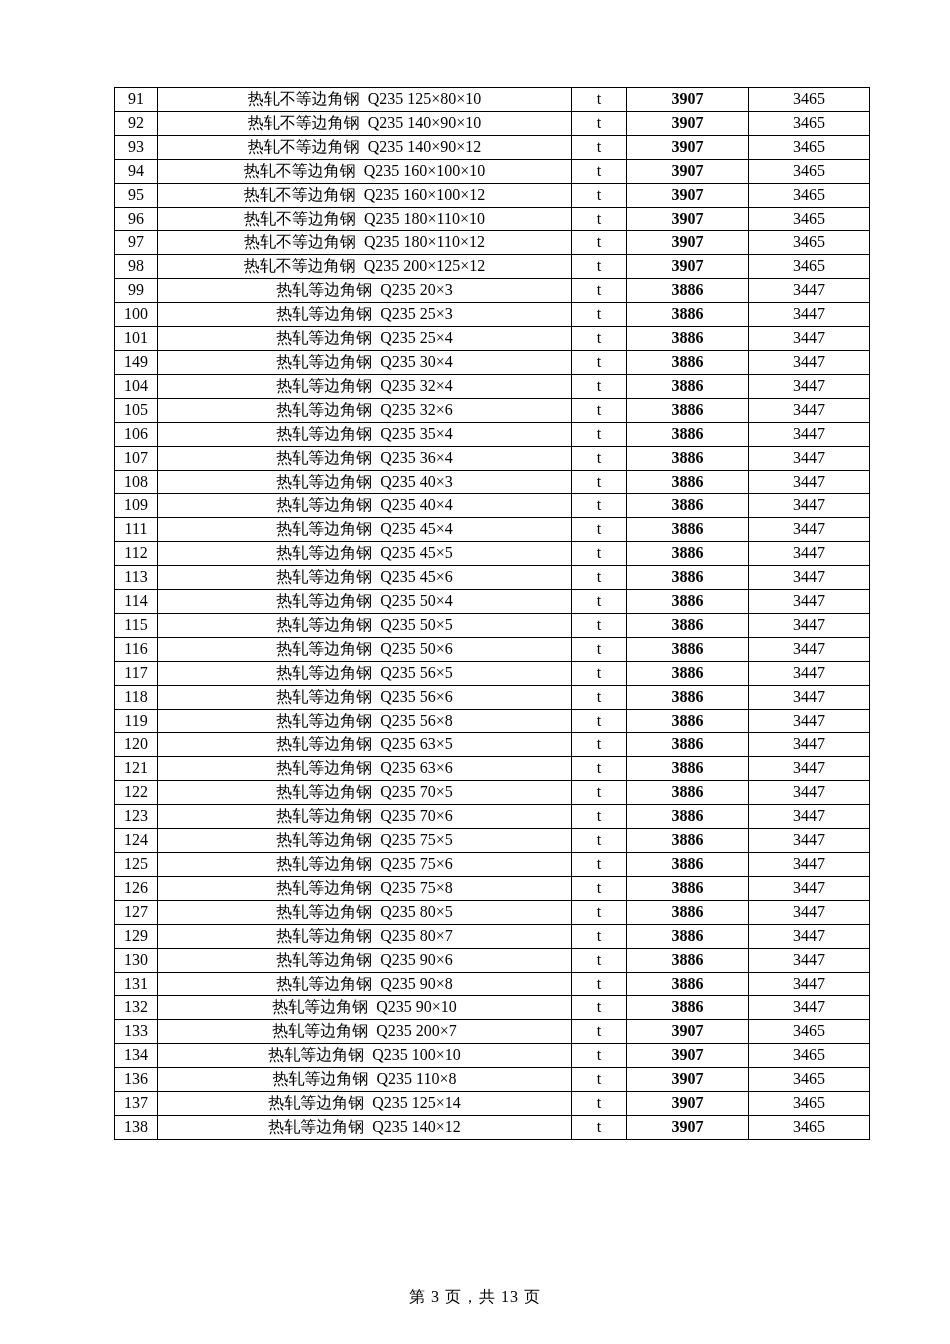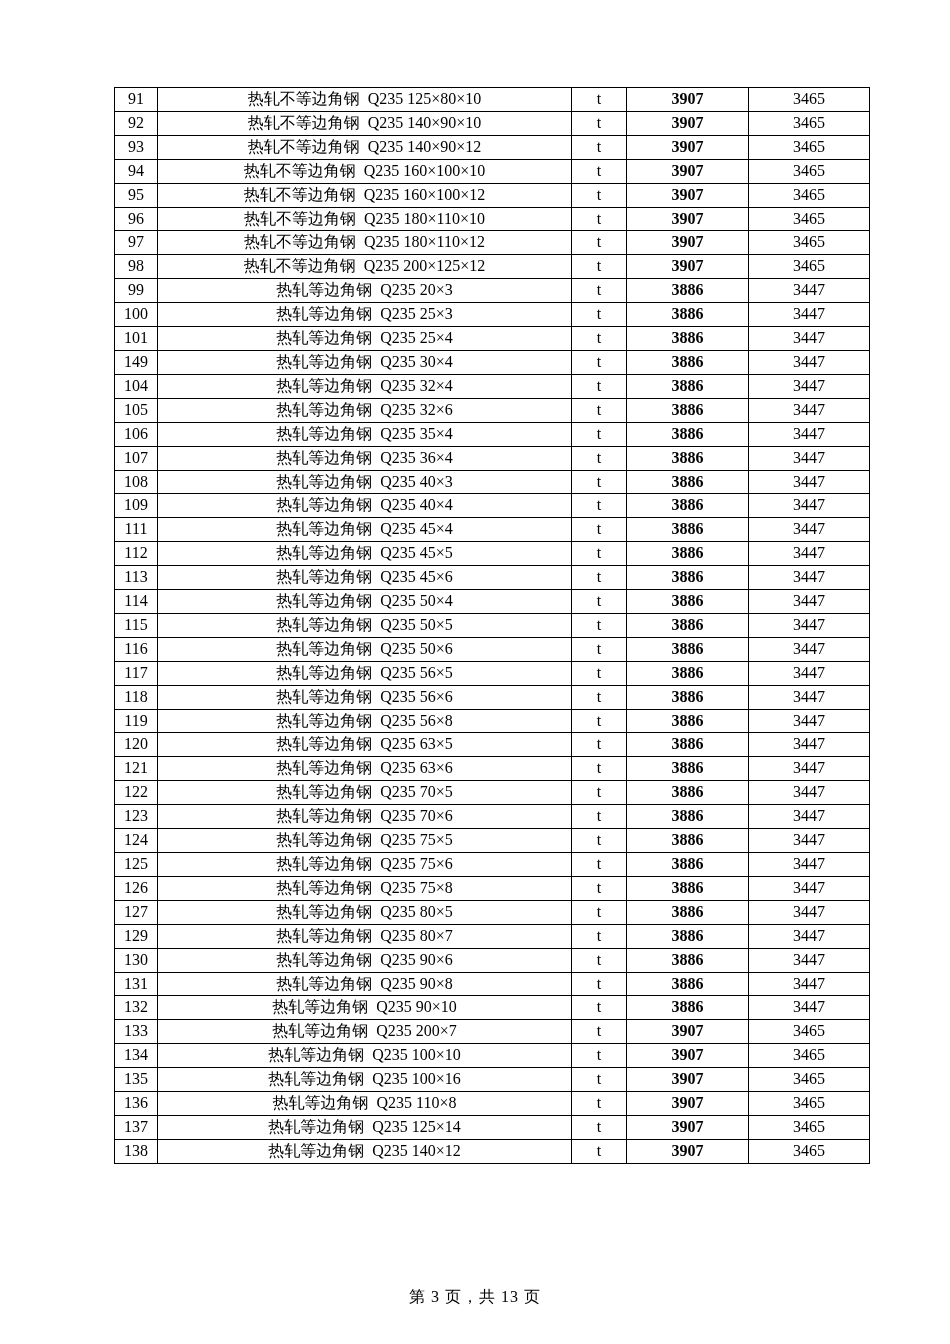--- a/index.html
+++ b/index.html
@@ -341,27 +341,20 @@
             <td class="c4">3465</td>
           </tr>
           <tr>
             <td class="c0">134</td>
             <td class="c1">热轧等边角钢  Q235 100×10</td>
             <td class="c2">t</td>
             <td class="c3">3907</td>
             <td class="c4">3465</td>
           </tr>
           <tr>
-            <td class="c0">135</td>
-            <td class="c1">热轧等边角钢  Q235 100×16</td>
-            <td class="c2">t</td>
-            <td class="c3">3907</td>
-            <td class="c4">3465</td>
-          </tr>
-          <tr>
             <td class="c0">136</td>
             <td class="c1">热轧等边角钢  Q235 110×8</td>
             <td class="c2">t</td>
             <td class="c3">3907</td>
             <td class="c4">3465</td>
           </tr>
           <tr>
             <td class="c0">137</td>
             <td class="c1">热轧等边角钢  Q235 125×14</td>
             <td class="c2">t</td>

